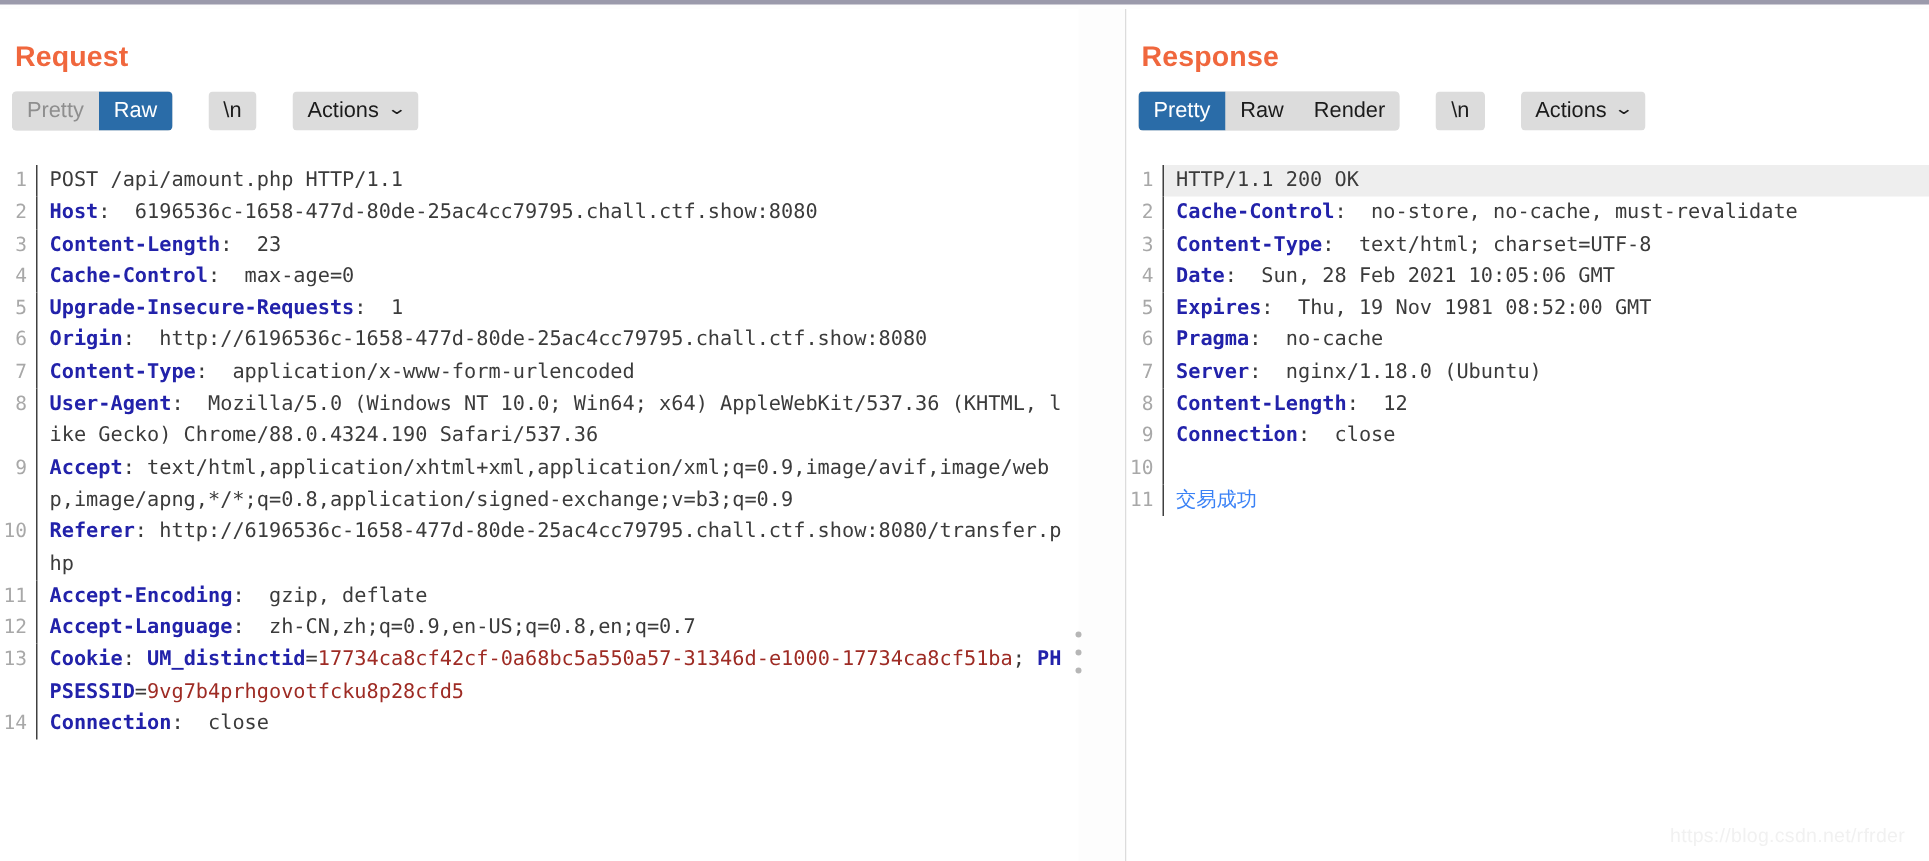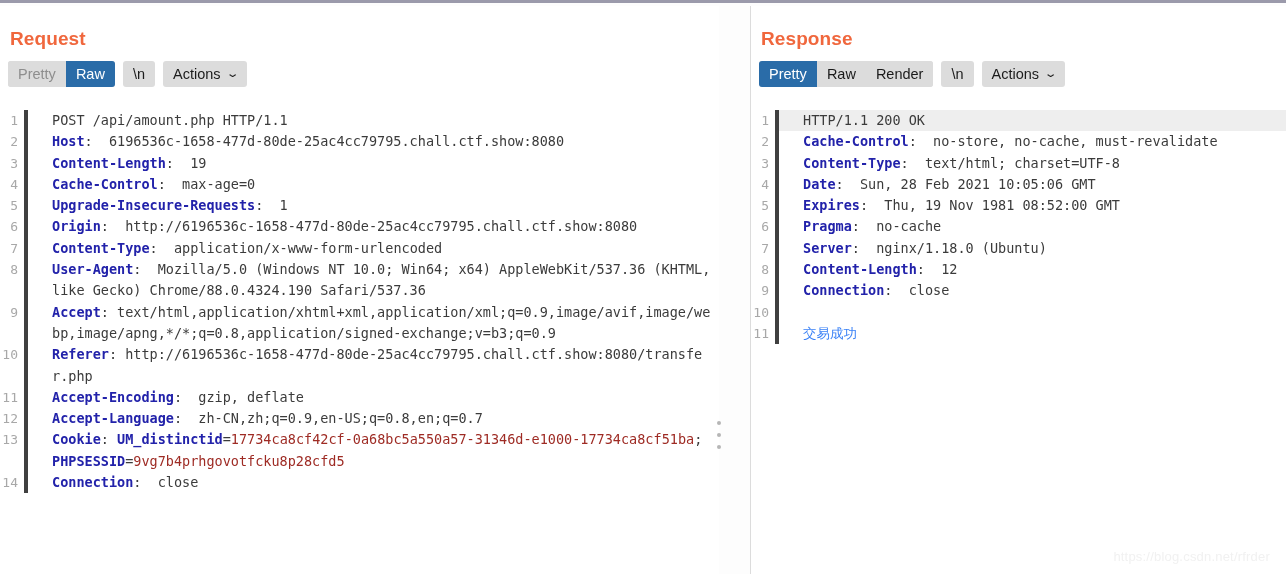--- a/index.html
+++ b/index.html
@@ -31,21 +31,21 @@
     font-weight: bold;
     color: #f0673d;
     margin: 22px 0 0 10px;
     letter-spacing: .1px;
   }
 
   .toolbar {
     margin: 11px 0 0 8px;
     display: flex;
     align-items: center;
-    gap: 8px;
+    gap: 24px;
     height: 26px;
   }
   .btn-group {
     display: flex;
     background: #dcdcdc;
     border-radius: 3px;
     overflow: hidden;
     height: 26px;
   }
   .tbtn {
@@ -85,22 +85,22 @@
     flex: 0 0 24px;
     text-align: right;
     padding-right: 6px;
     color: #a8a8a8;
     font-family: "DejaVu Sans Mono", "Liberation Mono", monospace;
     font-size: 13px;
     user-select: none;
   }
   .ln-text {
     flex: 1 1 auto;
-    padding-left: 24px;
-    border-left: 4px solid #404040;
+    padding-left: 8px;
+    border-left: 1px solid #404040;
     white-space: pre-wrap;
     word-break: break-all;
     min-height: 21.3px;
     color: #3b3b3b;
   }
   #request-panel .ln-text { padding-right: 4px; }
   .k  { color: #2222aa; font-weight: bold; }
   .v  { color: #3b3b3b; }
   .r  { color: #9e2b24; }
   .cn { font-family: "DejaVu Sans", sans-serif; color: #3b82f6; margin-top: 47px; }
@@ -168,21 +168,21 @@
         <div class="ln-row">
           <div class="ln-num">1</div>
           <div class="ln-text"><span class="v">POST /api/amount.php HTTP/1.1</span></div>
         </div>
         <div class="ln-row">
           <div class="ln-num">2</div>
           <div class="ln-text"><span class="k">Host</span><span class="v">:  6196536c-1658-477d-80de-25ac4cc79795.chall.ctf.show:8080</span></div>
         </div>
         <div class="ln-row">
           <div class="ln-num">3</div>
-          <div class="ln-text"><span class="k">Content-Length</span><span class="v">:  19</span></div>
+          <div class="ln-text"><span class="k">Content-Length</span><span class="v">:  23</span></div>
         </div>
         <div class="ln-row">
           <div class="ln-num">4</div>
           <div class="ln-text"><span class="k">Cache-Control</span><span class="v">:  max-age=0</span></div>
         </div>
         <div class="ln-row">
           <div class="ln-num">5</div>
           <div class="ln-text"><span class="k">Upgrade-Insecure-Requests</span><span class="v">:  1</span></div>
         </div>
         <div class="ln-row">

